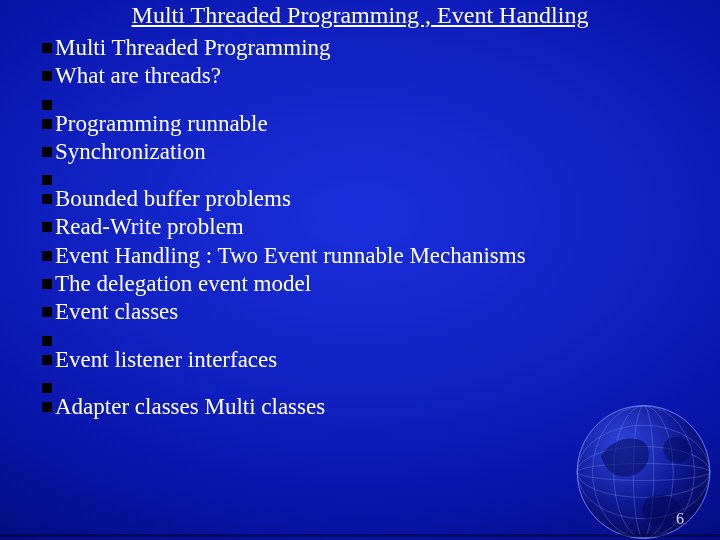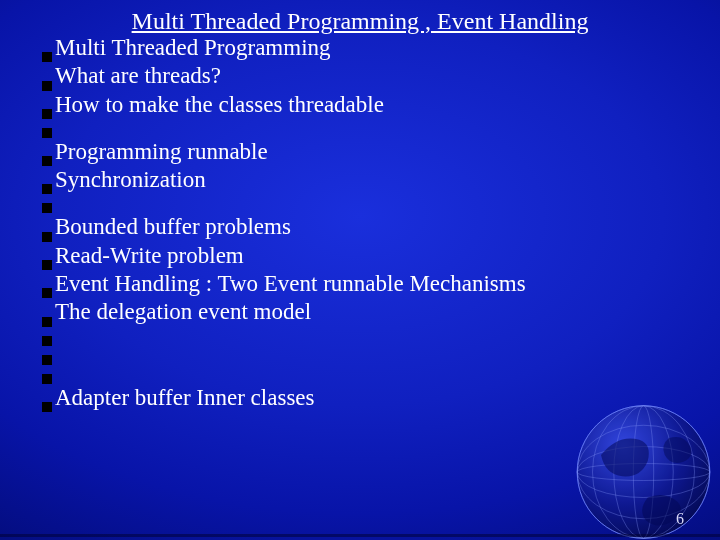--- a/index.html
+++ b/index.html
@@ -17,37 +17,37 @@
     background: radial-gradient(ellipse 120% 100% at 50% 40%,
                 #1a2fdc 0%,
                 #1020c0 35%,
                 #0814a8 55%,
                 #020a70 80%,
                 #010540 100%);
     color: #ffffff;
   }
   .title {
     position: absolute;
-    top: 8px;
+    top: 2px;
     left: 0;
     right: 0;
     text-align: center;
     font-size: 24px;
     color: #ffffff;
     text-decoration: underline;
   }
   .bullets {
     position: absolute;
     top: 34px;
     left: 42px;
     right: 30px;
   }
   .item {
     display: flex;
-    align-items: flex-end;
+    align-items: flex-start;
     font-size: 23px;
     line-height: 28.3px;
     color: #ffffff;
   }
   .bullet-mark {
     display: inline-block;
     width: 10px;
     height: 10px;
     background: #000000;
     margin-top: 9px;
@@ -91,24 +91,20 @@
     <div class="item">
         <span class="bullet-mark"></span>
         <span>Multi Threaded Programming</span>
       </div>
     <div class="item">
         <span class="bullet-mark"></span>
         <span>What  are threads?</span>
       </div>
     <div class="item">
         <span class="bullet-mark"></span>
-        <span>How to make the classes  threadable</span>
-      </div>
-    <div class="item">
-        <span class="bullet-mark"></span>
       </div>
     <div class="item">
         <span class="bullet-mark"></span>
         <span>Programming runnable</span>
       </div>
     <div class="item">
         <span class="bullet-mark"></span>
         <span>Synchronization</span>
       </div>
     <div class="item">
@@ -125,30 +121,35 @@
     <div class="item">
         <span class="bullet-mark"></span>
         <span>Event Handling : Two Event runnable Mechanisms</span>
       </div>
     <div class="item">
         <span class="bullet-mark"></span>
         <span>The delegation event model</span>
       </div>
     <div class="item">
         <span class="bullet-mark"></span>
+        <span>Event classes</span>
       </div>
     <div class="item">
         <span class="bullet-mark"></span>
       </div>
     <div class="item">
         <span class="bullet-mark"></span>
+        <span>Event listener interfaces</span>
       </div>
     <div class="item">
         <span class="bullet-mark"></span>
-        <span>Adapter buffer Inner classes</span>
+      </div>
+    <div class="item">
+        <span class="bullet-mark"></span>
+        <span>Adapter classes Multi classes</span>
       </div>
   </div>
 
   <svg class="globe" viewBox="0 0 200 200">
     <defs>
       <radialGradient id="g1" cx="35%" cy="30%" r="75%">
         <stop offset="0%" stop-color="#3a4fe8"></stop>
         <stop offset="60%" stop-color="#101a90"></stop>
         <stop offset="100%" stop-color="#050a50"></stop>
       </radialGradient>

